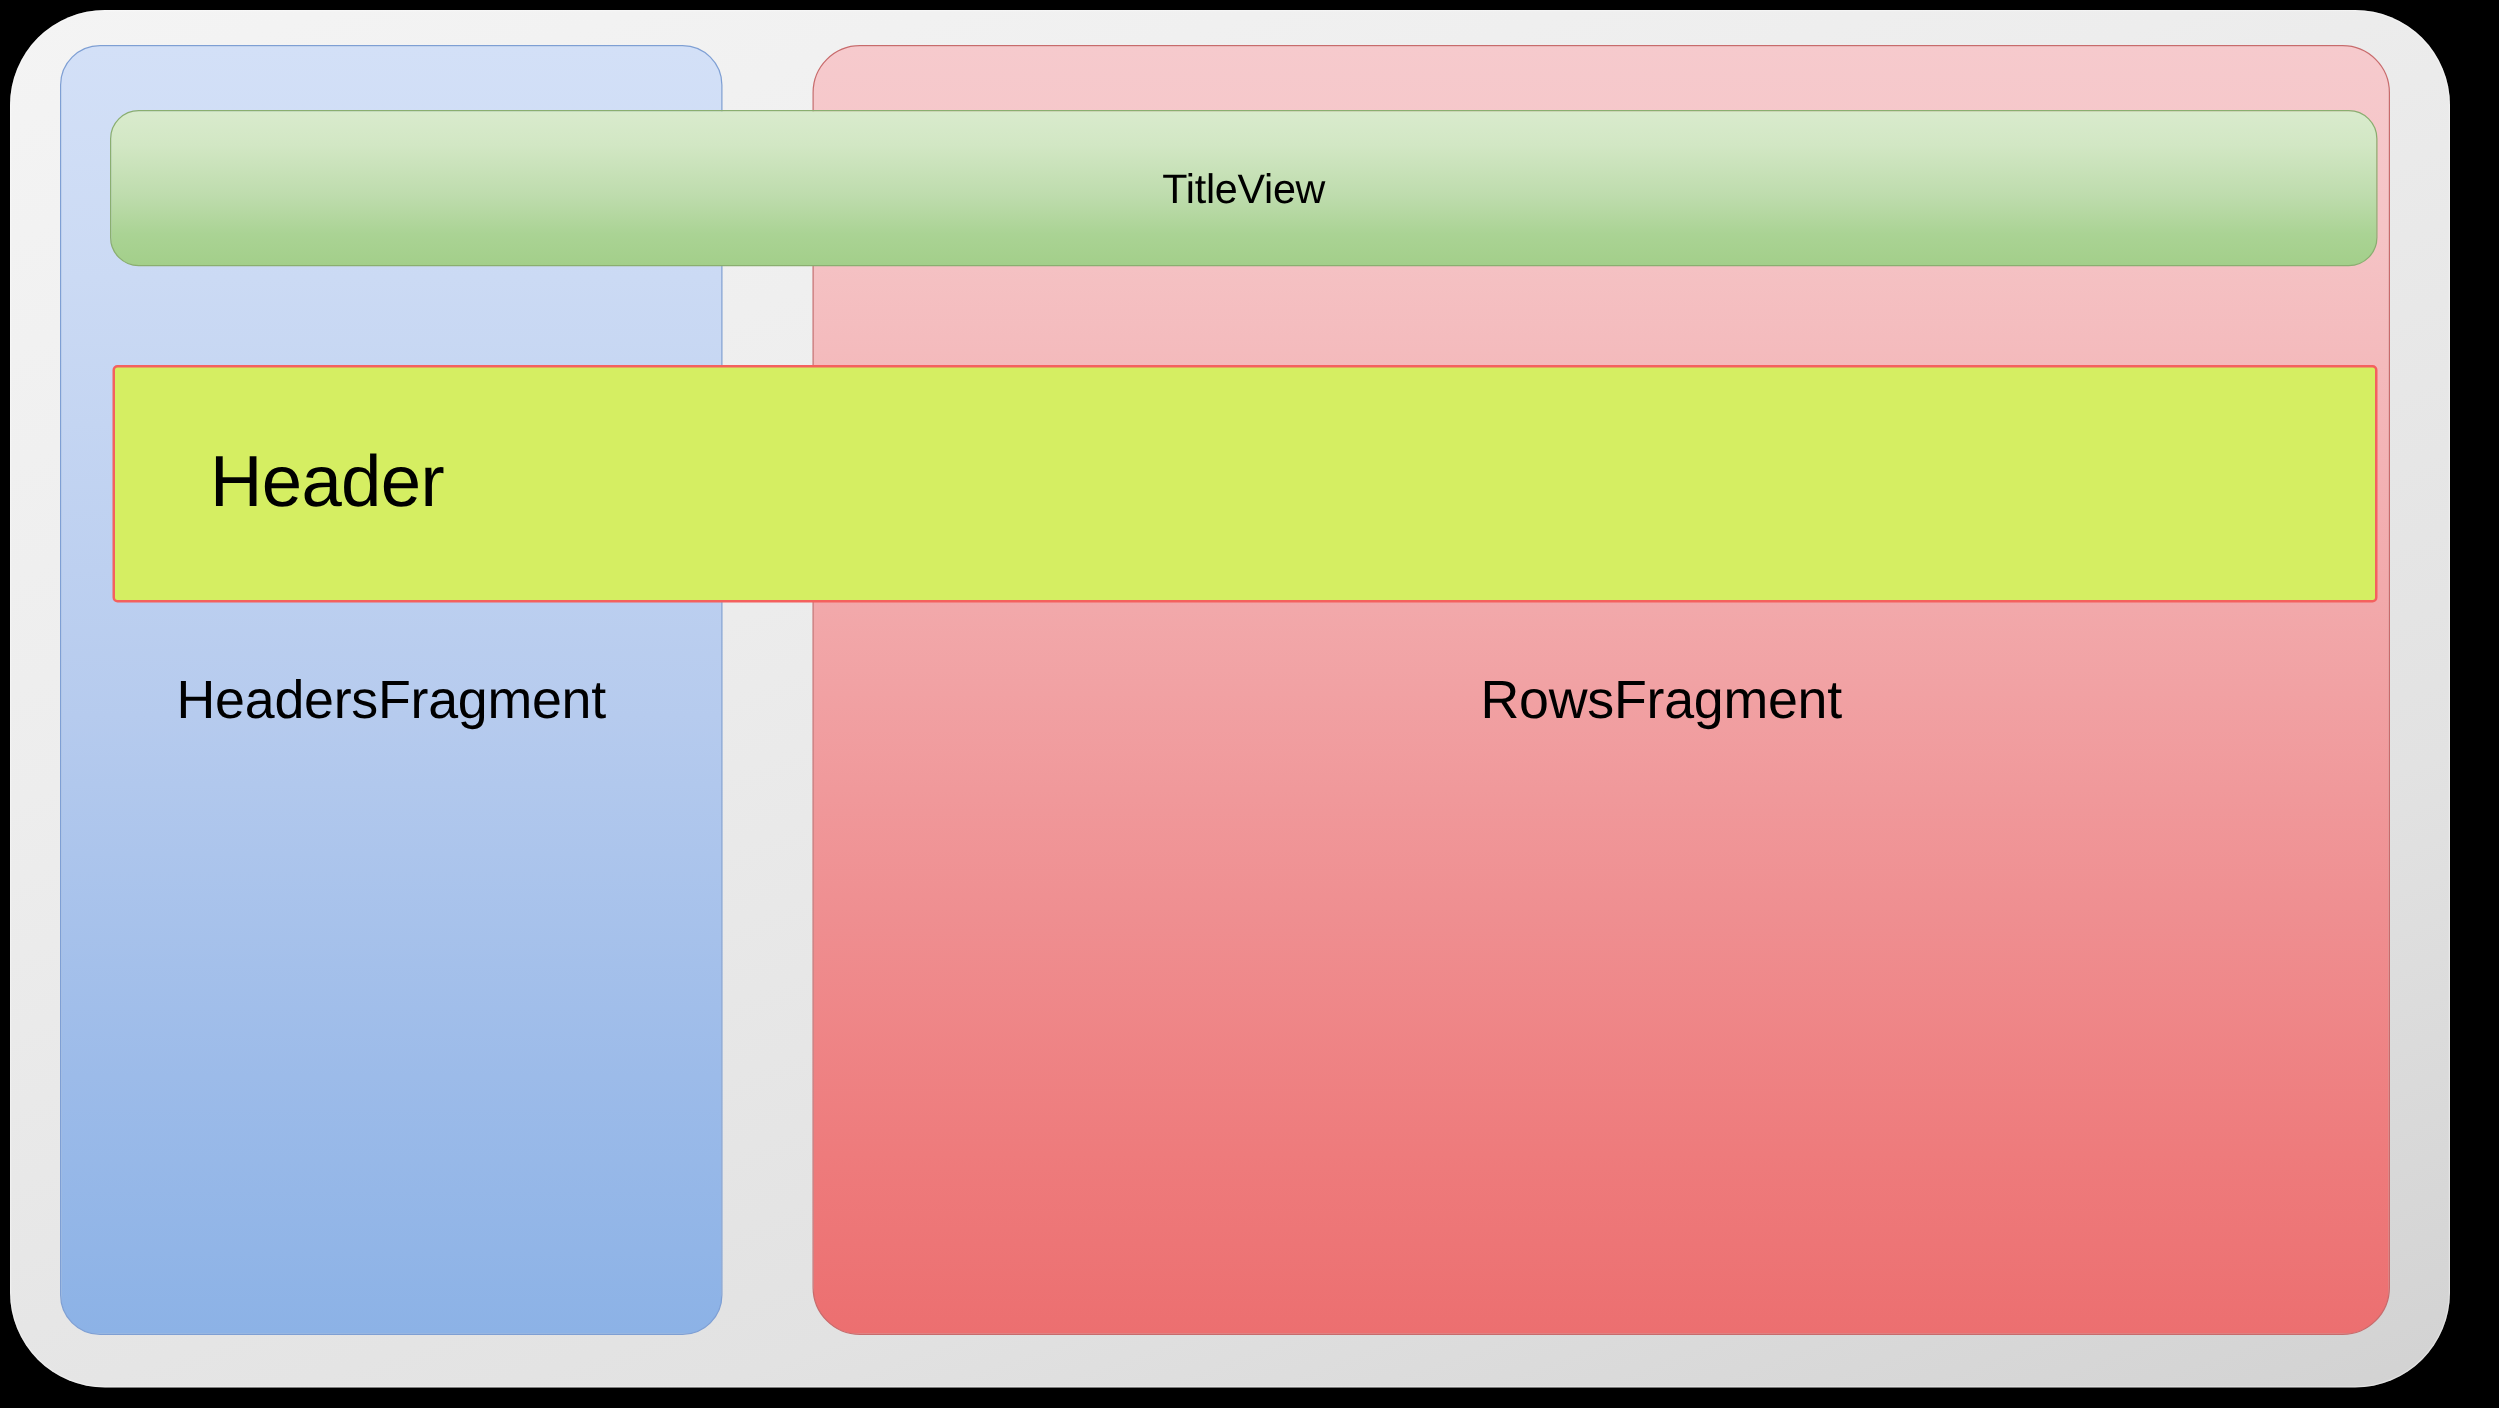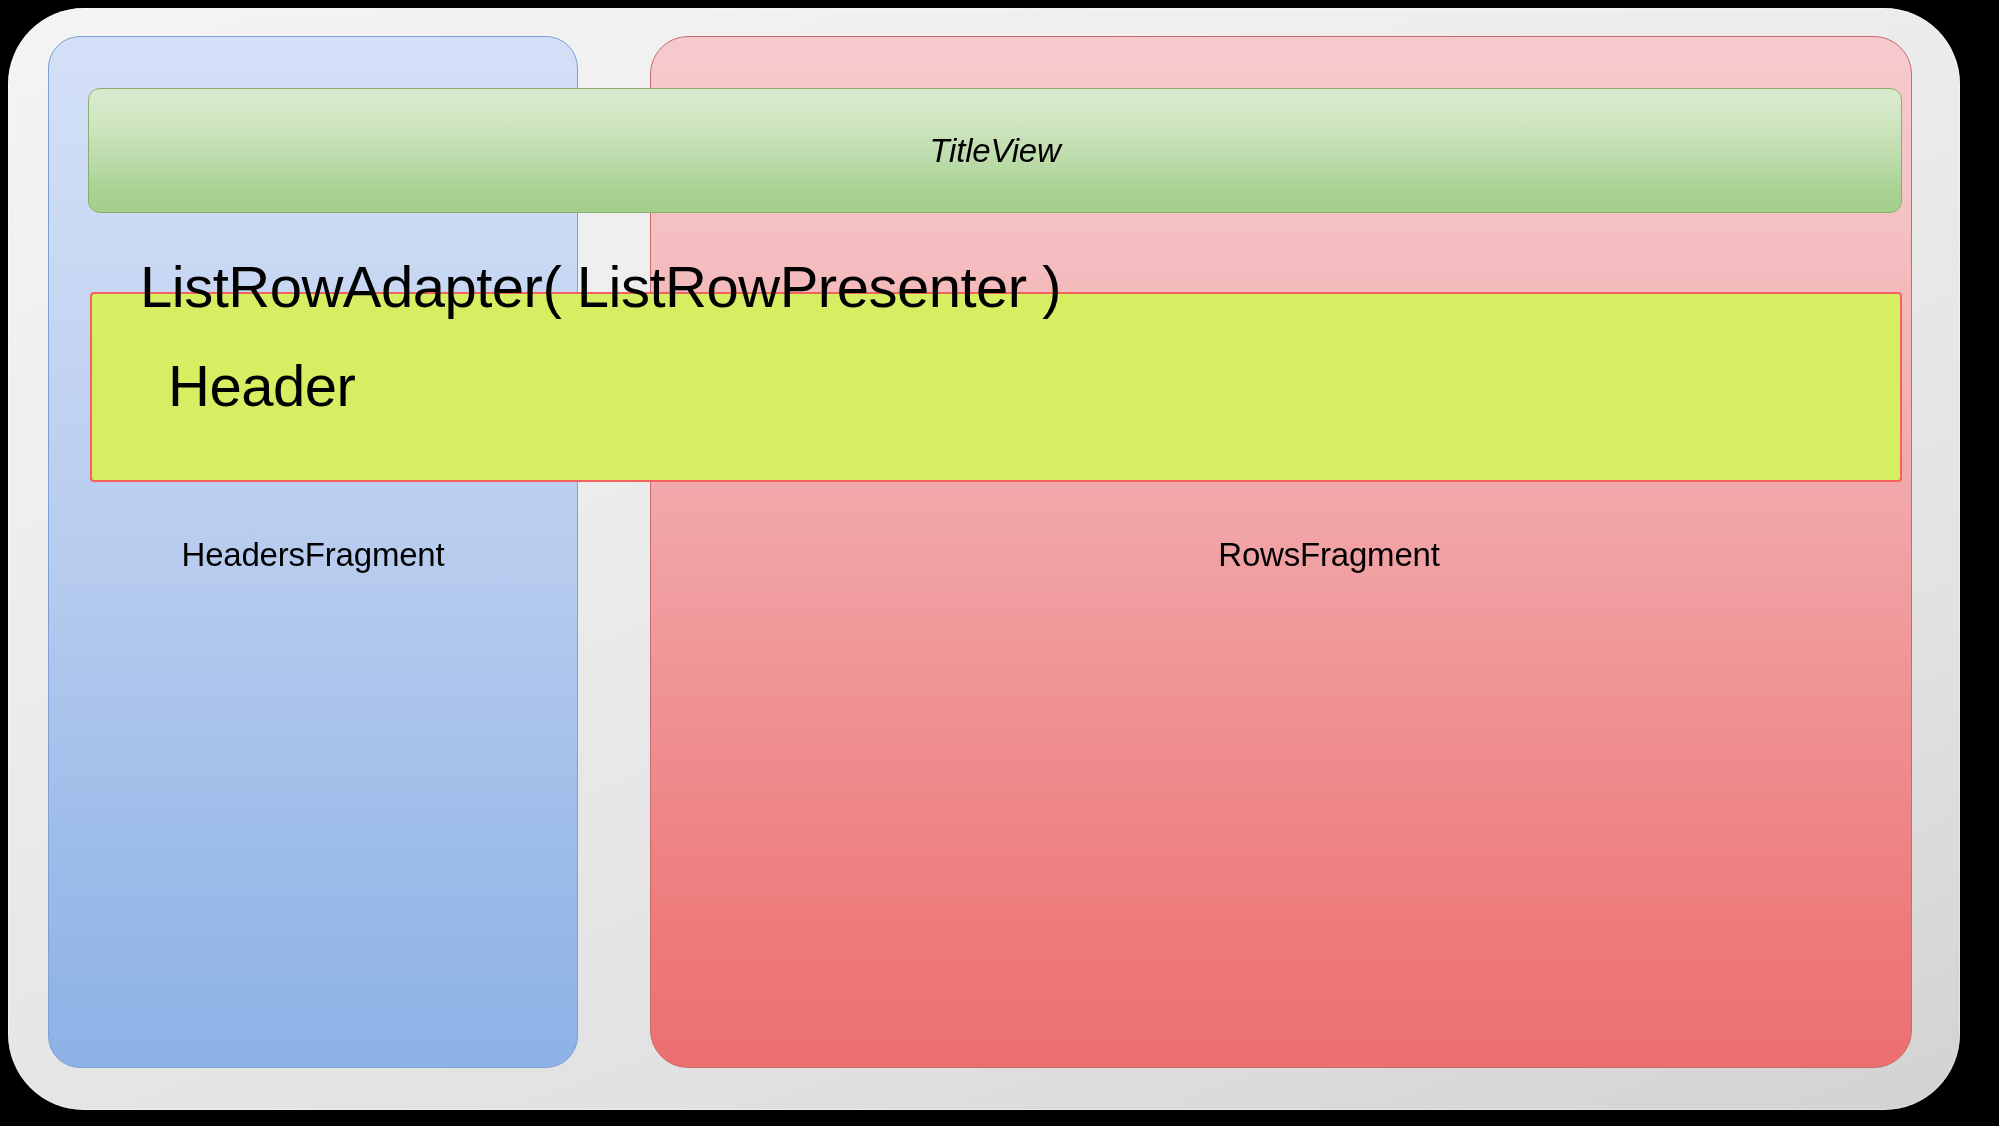--- a/index.html
+++ b/index.html
@@ -55,21 +55,21 @@
     height: 1032px;
     border-radius: 38px;
     background: linear-gradient(to bottom, #f6cacd 0%, #f5c4c6 14%, #f2aaac 42%, #ef9092 66%, #ee7b7c 86%, #ec6f70 100%);
     border: 1px solid #c86b6c;
     box-sizing: border-box;
   }
 
   
   .fragment-label {
     position: absolute;
-    font-size: 33px;
+    font-size: 43px;
     color: #000000;
     text-align: center;
     white-space: nowrap;
     letter-spacing: -0.2px;
   }
   .headers-label {
     left: 48px;
     top: 536px;
     width: 530px;
   }
@@ -80,25 +80,24 @@
     padding-left: 48px;
   }
 
   
   .title-view {
     position: absolute;
     left: 88px;
     top: 88px;
     width: 1814px;
     height: 125px;
-    border-radius: 12px;
+    border-radius: 23px;
     background: linear-gradient(to bottom, #d9ebcd 0%, #d2e7c4 22%, #bedcad 55%, #aad394 80%, #a3cf8a 100%);
     border: 1px solid #8aae70;
     box-sizing: border-box;
-    font-style: italic;
   }
   .title-view-label {
     position: absolute;
     left: 0;
     top: 0;
     width: 100%;
     height: 100%;
     display: flex;
     align-items: center;
     justify-content: center;
@@ -155,18 +154,17 @@
   <div class="fragment-label headers-label">HeadersFragment</div>
 
   <div class="fragment-label rows-label">RowsFragment</div>
 
   <div class="title-view">
     <div class="title-view-label">TitleView</div>
   </div>
 
   <div class="row-box"></div>
 
-  <div class="big-label label-listrow-presenter">ListRowAdapter( ListRowPresenter )</div>
 
   <div class="big-label label-header">Header</div>
 
 
 </div>
 
 </body></html>

